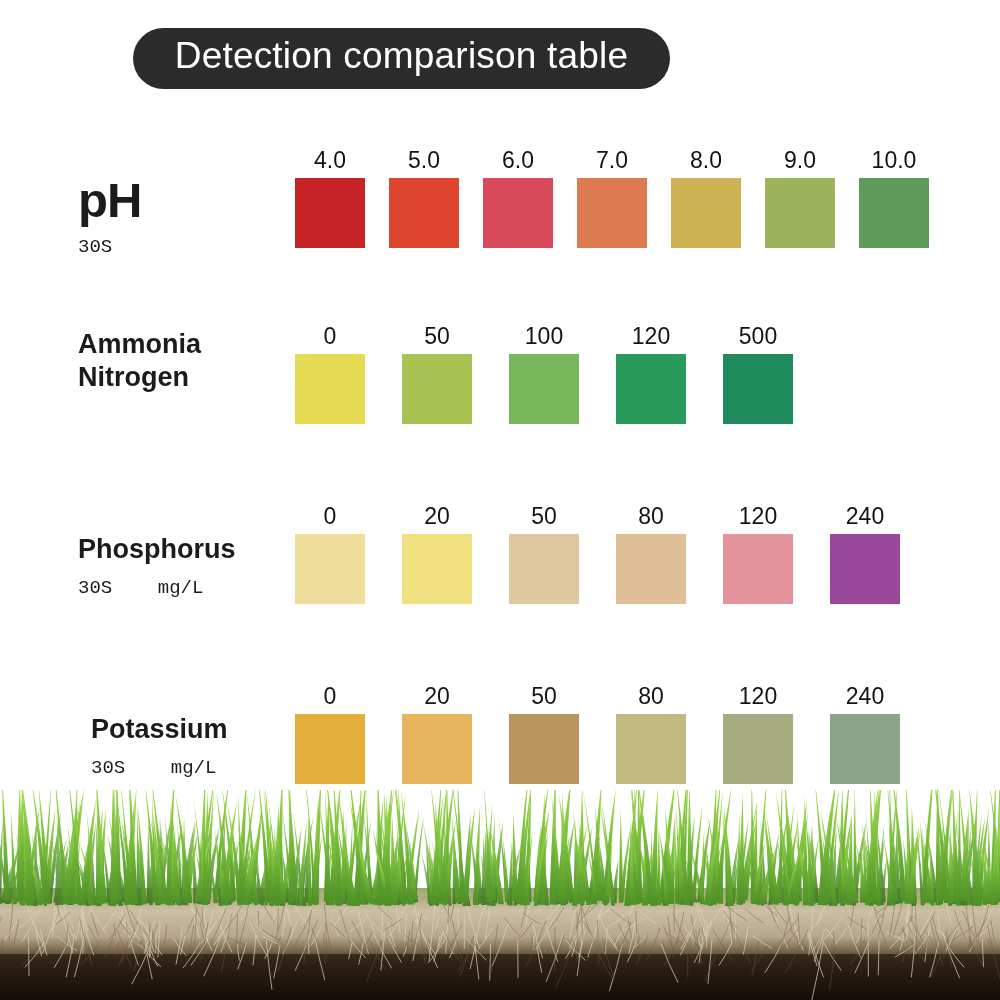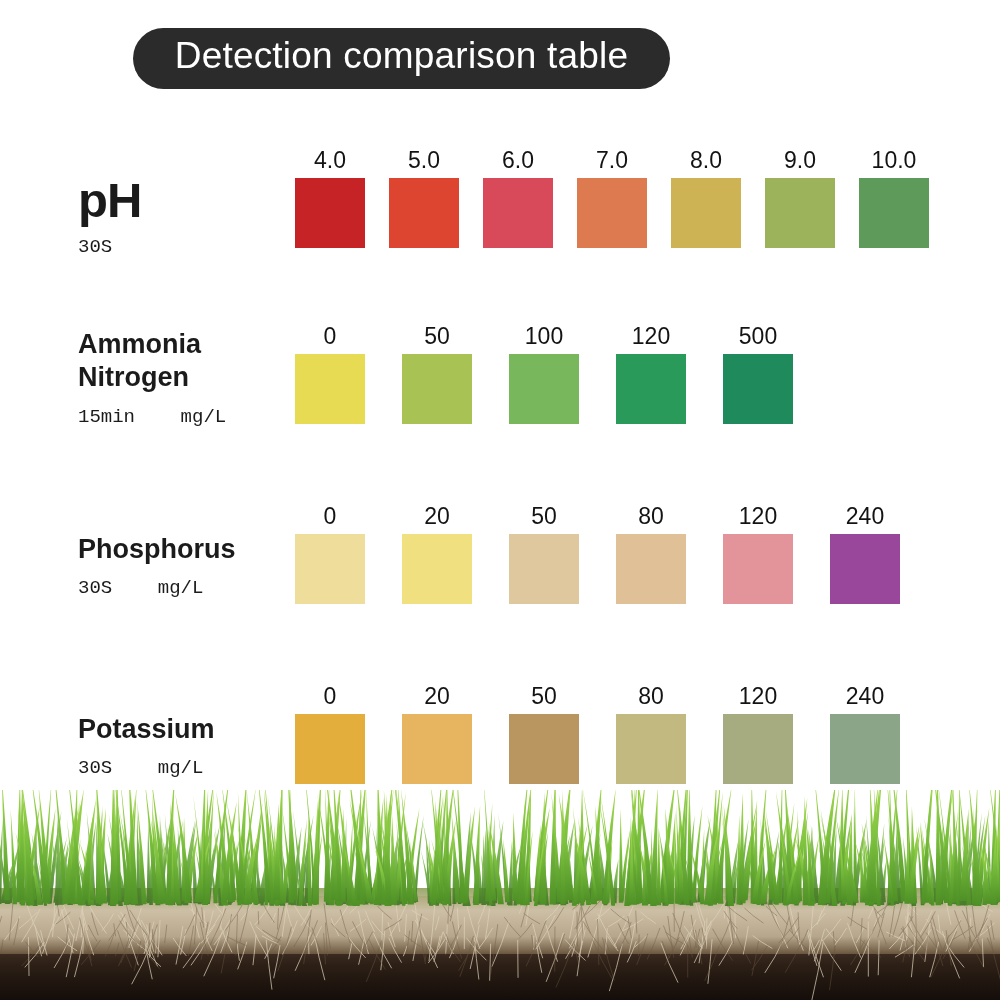--- a/index.html
+++ b/index.html
@@ -108,21 +108,21 @@
 
   
   #row-phosphorus { top: 502px; }
   #row-phosphorus .row-label { top: 32px; }
   #row-phosphorus .row-name { font-size: 27px; }
   #row-phosphorus .row-sub { margin-top: 12px; }
   #row-phosphorus .swatch-strip { left: 295px; top: 0; gap: 37px; }
 
   
   #row-potassium { top: 682px; }
-  #row-potassium .row-label { top: 32px; }
+  #row-potassium .row-label { top: 32px; margin-left: 13px; }
   #row-potassium .row-name { font-size: 27px; }
   #row-potassium .row-sub { margin-top: 12px; }
   #row-potassium .swatch-strip { left: 295px; top: 0; gap: 37px; }
 
   
   #footer-scene {
     position: absolute;
     left: 0;
     bottom: 0;
     width: 1000px;
@@ -178,21 +178,20 @@
       </div>
     </div>
   </div>
 
   <div class="row" id="row-ammonia">
     <div class="row-label">
       <div class="row-name">
         <span>Ammonia</span>
         <span class="line2">Nitrogen</span>
       </div>
-      <div class="row-sub">15min    mg/L</div>
     </div>
     <div class="swatch-strip">
       <div class="swatch-cell">
         <div class="swatch-value">0</div>
         <div class="swatch-chip" style="background: rgb(230, 219, 82);"></div>
       </div>
       <div class="swatch-cell">
         <div class="swatch-value">50</div>
         <div class="swatch-chip" style="background: rgb(169, 194, 84);"></div>
       </div>

